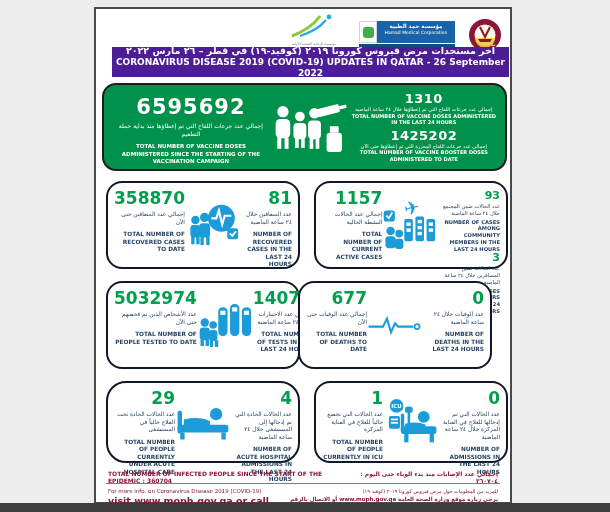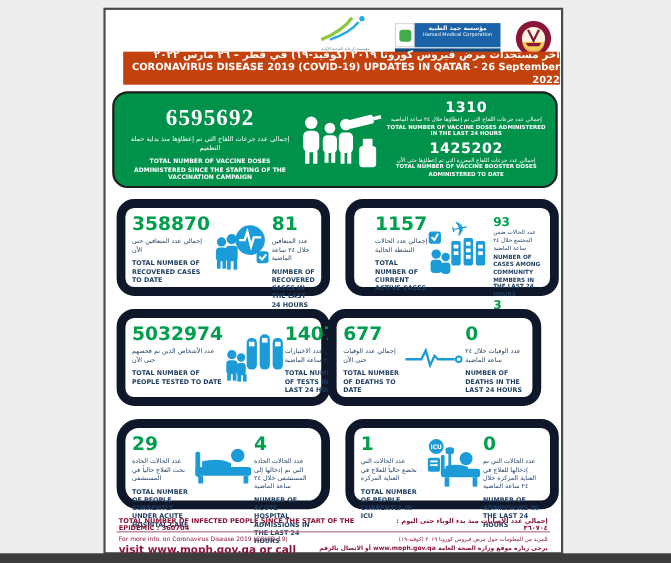--- a/index.html
+++ b/index.html
@@ -27,45 +27,45 @@
   .hmc-sym { width:18px; background:#ffffff; border:1px solid #d5d5d5; display:flex; align-items:center; justify-content:center; }
   .hmc-sym span { width:11px; height:11px; background:#3fae49; border-radius:3px; display:block; }
   .hmc-txt { flex:1; background:#1b63a8; color:#fff; text-align:center; padding-top:2px; }
   .hmc-txt .ar { font-size:5.5px; font-weight:bold; line-height:1.3; }
   .hmc-txt .en { font-size:4.5px; line-height:1.2; }
   .hmc-strip { height:4px; background:#134a80; margin-top:1px; }
   .logo-emblem { width:34px; height:34px; }
   
   .band {
     position:absolute; top:38px; left:16px; right:1px; height:30px;
-    background:#c2410c; color:#fff;
-    display:flex; flex-direction:column; justify-content:center; text-align:right;
+    background:#4c1d95; color:#fff;
+    display:flex; flex-direction:column; justify-content:center; text-align:center;
   }
   .band .ar { font-size:9.5px; font-weight:bold; line-height:1.25; }
   .band .en { font-size:9px; font-weight:bold; line-height:1.25; }
   
   .vbox {
     position:absolute; top:74px; left:6px; width:405px; height:88px;
     background:#00914a; border:2px solid #1d1d1d; border-radius:14px;
     display:flex; color:#fff; padding:6px 8px;
   }
   .v-left { width:41%; text-align:center; padding-top:4px; }
-  .v-num { font-size:21px; font-weight:bold; letter-spacing:1px;font-family:Liberation Serif, serif; }
+  .v-num { font-size:21px; font-weight:bold; letter-spacing:1px; }
   .v-ar { font-size:6px; line-height:1.35; margin-top:3px; }
   .v-en { font-size:5.5px; font-weight:bold; line-height:1.35; margin-top:5px; }
   .v-icon { width:21%; display:flex; align-items:center; justify-content:center; }
   .v-right { width:38%; text-align:center; }
   .v-num2 { font-size:13px; font-weight:bold; letter-spacing:.5px; }
   .v-ar2 { font-size:5px; line-height:1.3; }
   .v-en2 { font-size:5px; font-weight:bold; line-height:1.3; margin-bottom:2px; }
   
   .sbox {
     position:absolute; width:194px; height:88px;
-    border:8px solid #0f172a; border-radius:16px; background:#fff;
-    display:flex; align-items:stretch; padding:7px 6px; text-align:left;
+    border:2px solid #0f172a; border-radius:16px; background:#fff;
+    display:flex; align-items:stretch; padding:7px 6px; text-align:right;
   }
   .scol { flex:1.15; display:flex; flex-direction:column; justify-content:flex-start; }
   .sicon { width:56px; display:flex; align-items:center; justify-content:center; flex-shrink:0; }
   .s-num { color:#009e4d; font-size:17px; font-weight:bold; line-height:1; }
   .s-ar { font-size:5.8px; color:#1e3d5f; line-height:1.3; margin-top:4px; }
   .s-en { font-size:5.8px; font-weight:bold; color:#1e3d5f; line-height:1.3; margin-top:5px; }
   .mini .s-num { font-size:11px; }
   .mini .s-ar, .mini .s-en { margin-top:2px; font-size:5.2px; }
   .stack { flex:1.3; display:flex; flex-direction:column; justify-content:space-between; }
   

